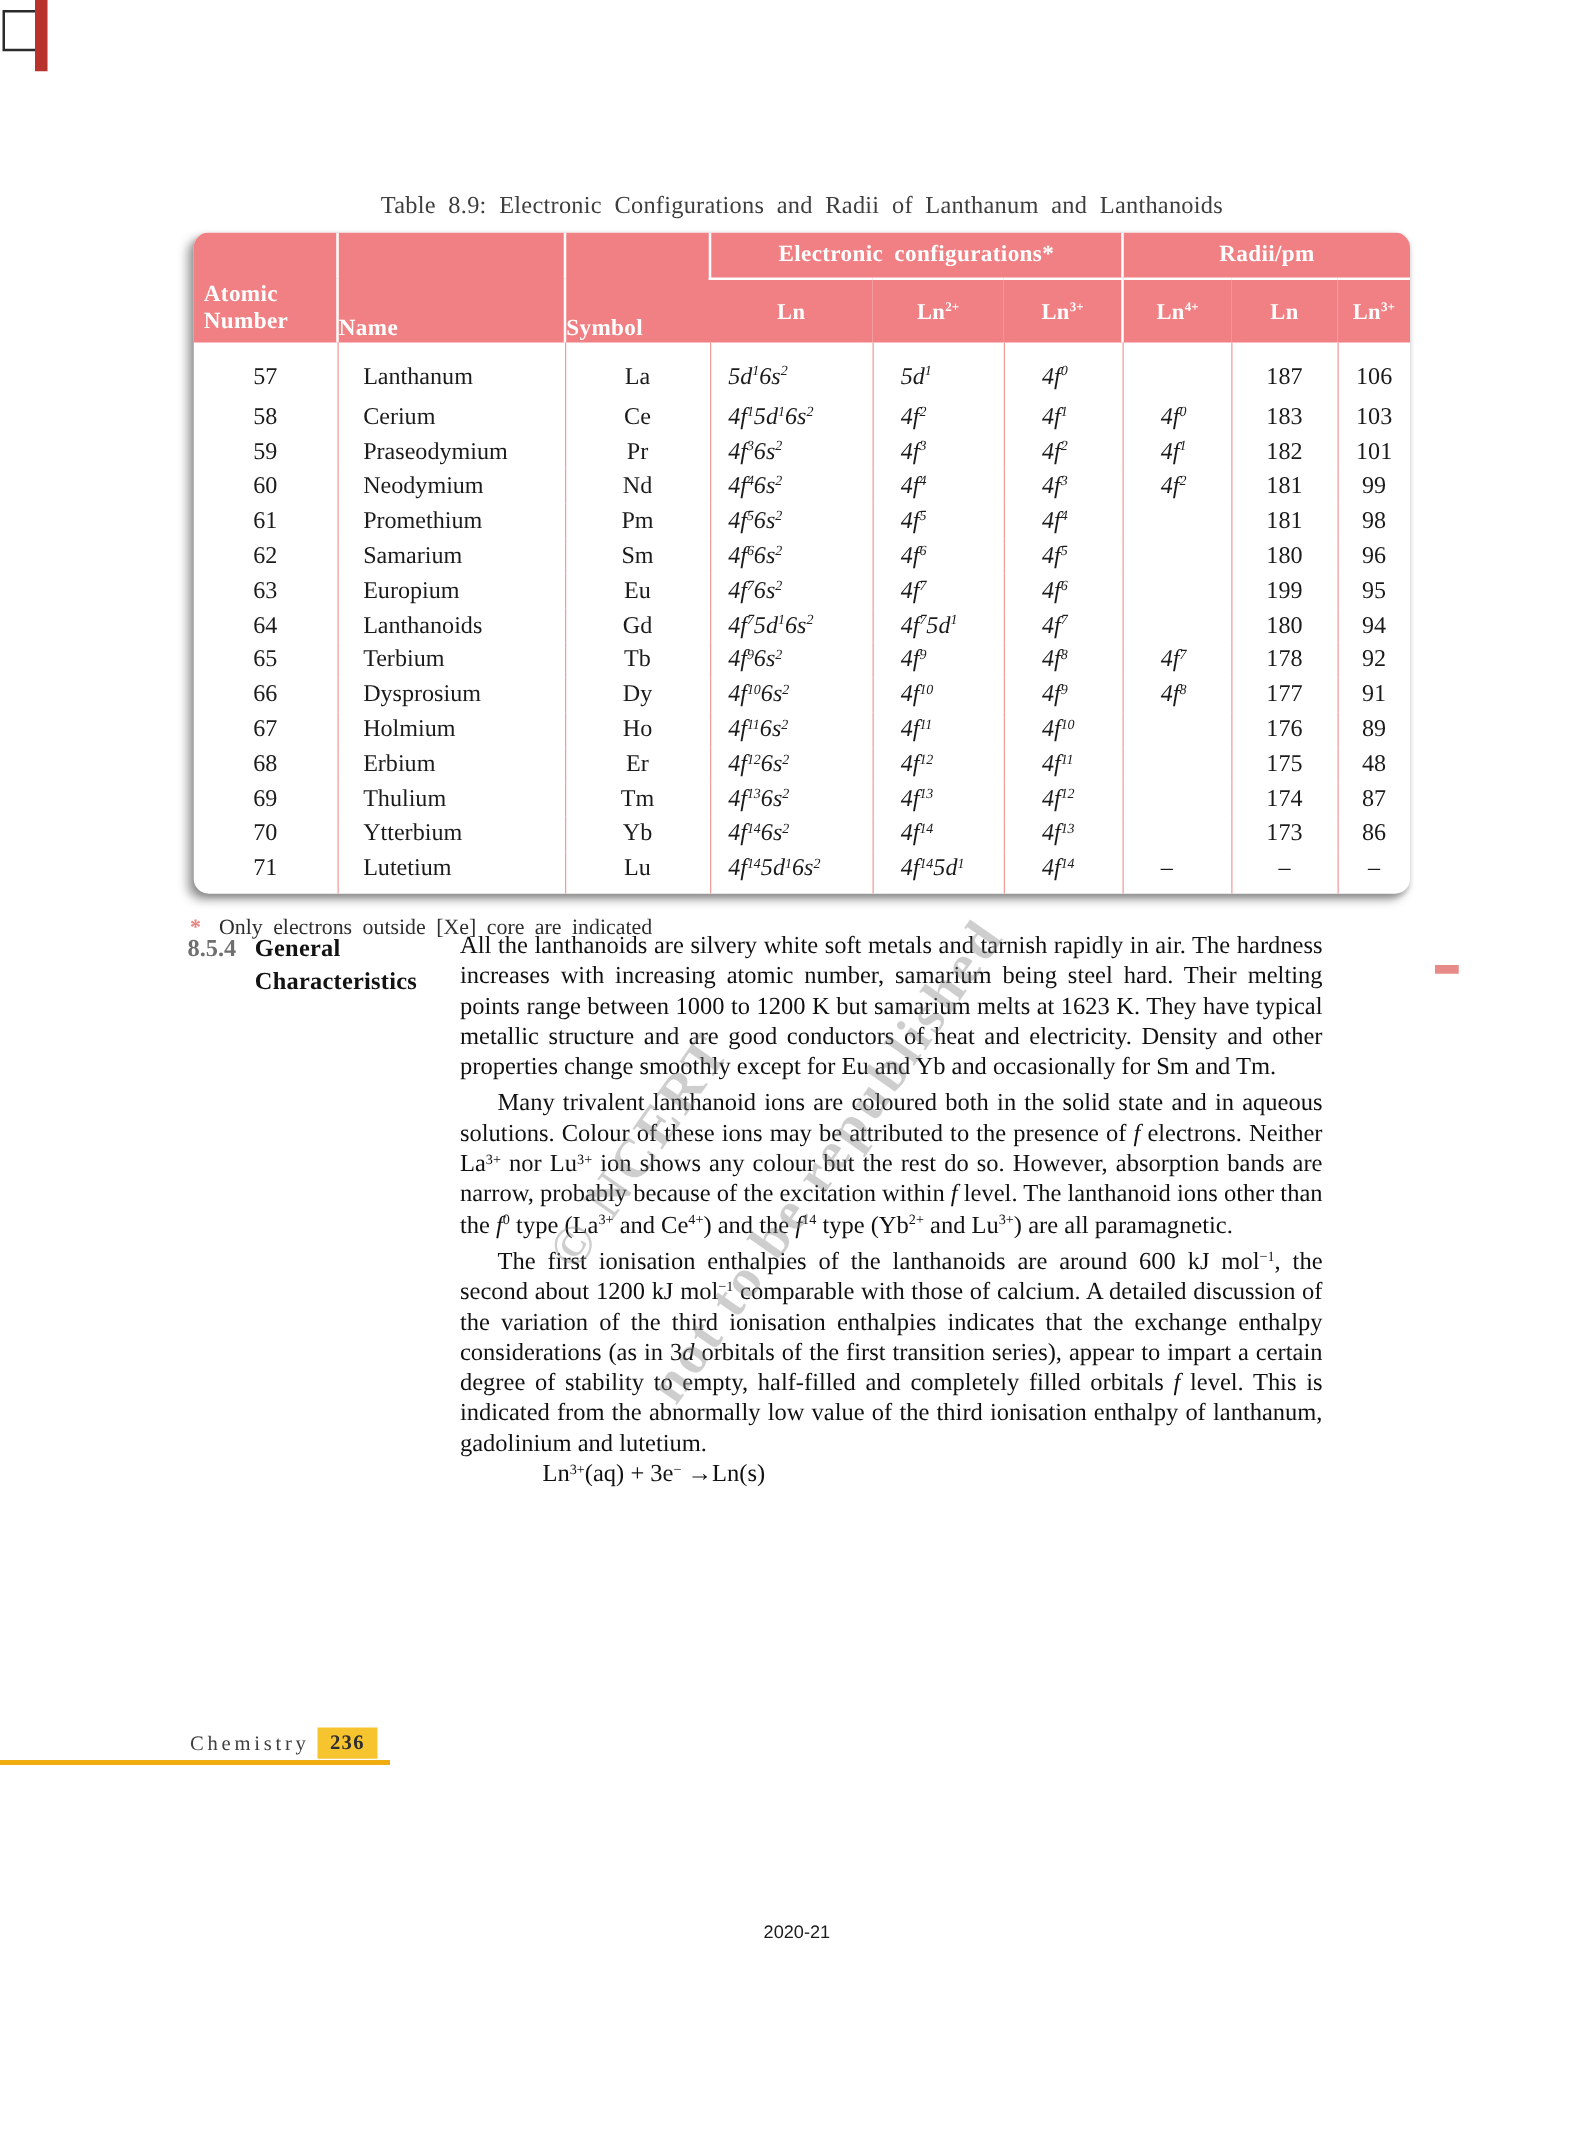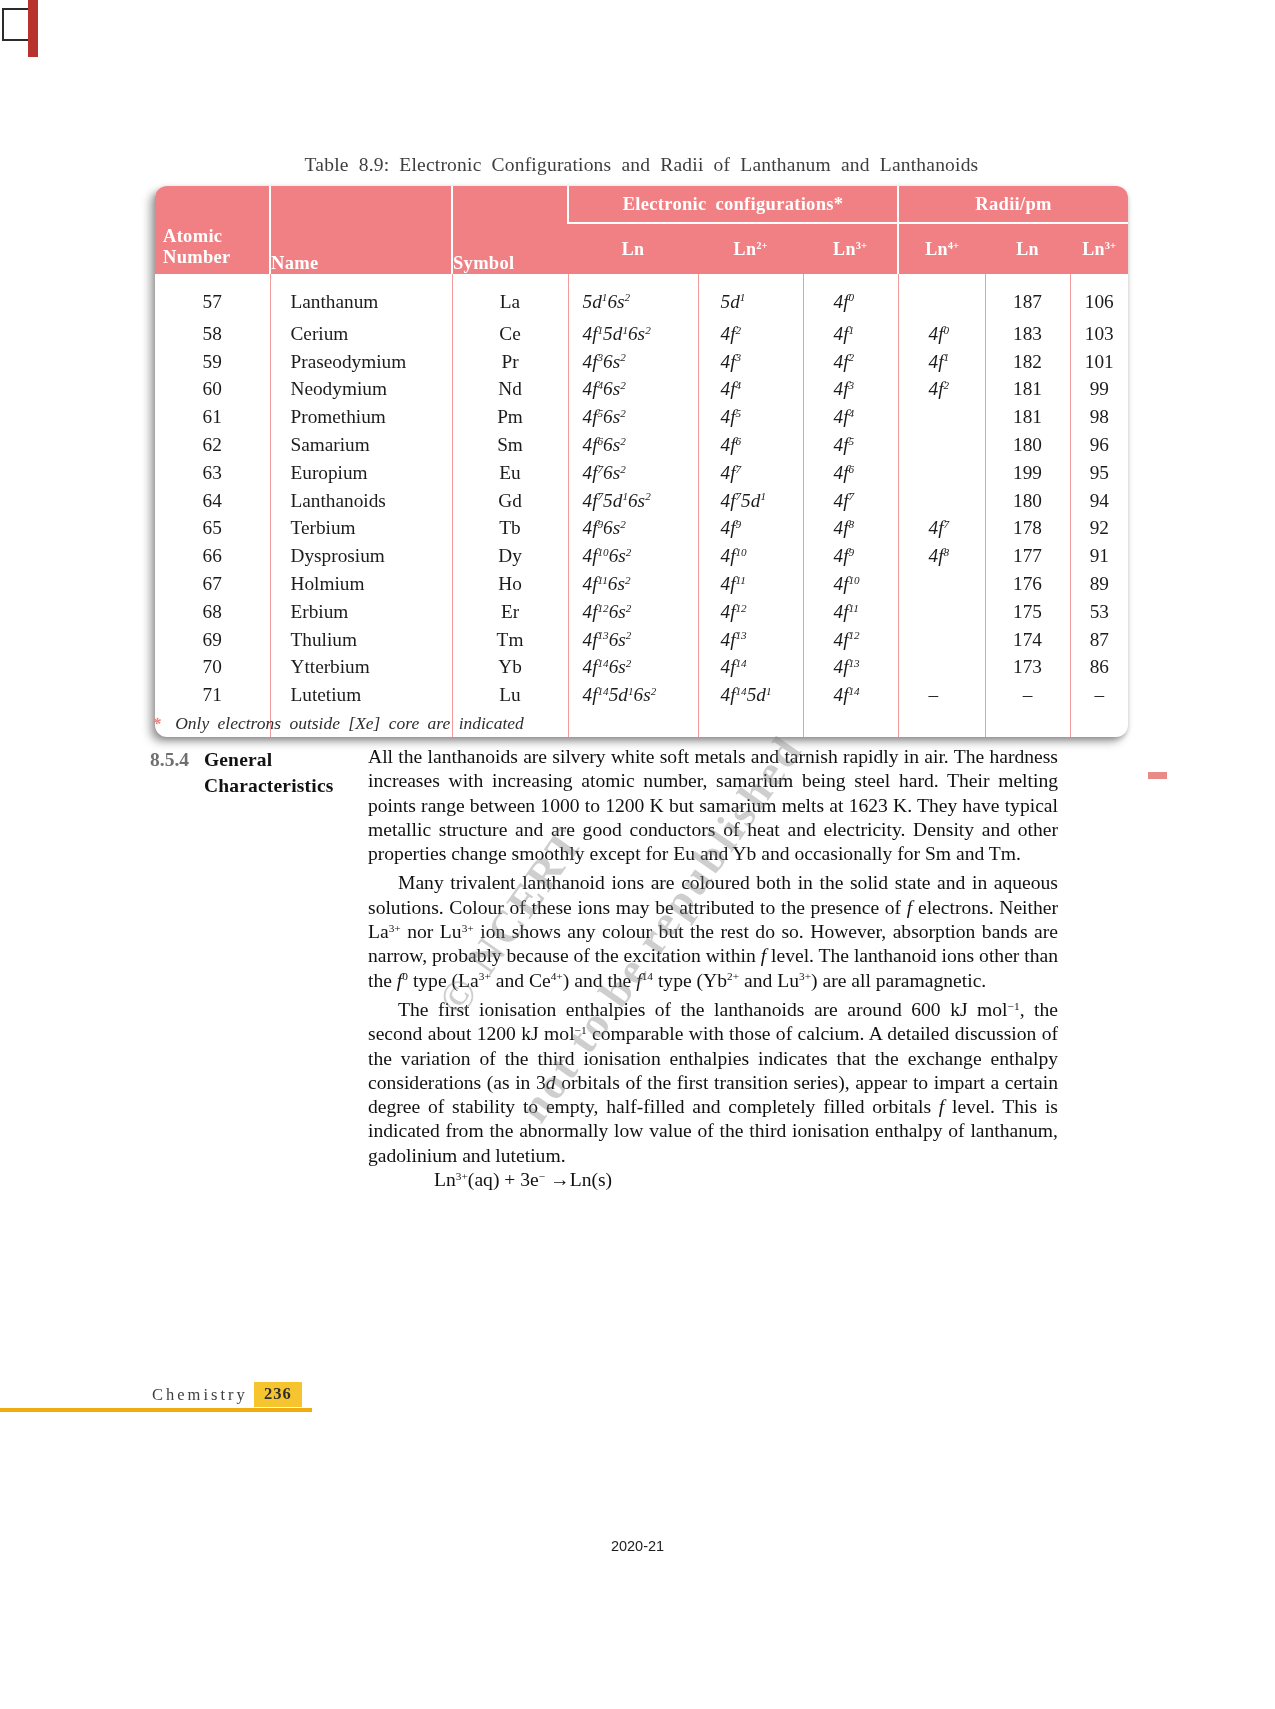--- a/index.html
+++ b/index.html
@@ -45,25 +45,25 @@
   tbody td.c1{padding-left:20px;}
   tbody td.c2{text-align:center;}
   tbody td.c3{padding-left:14px;}
   tbody td.c4{padding-left:22px;}
   tbody td.c5{padding-left:30px;}
   tbody td.c6{padding-left:30px;}
   tbody td.c7{text-align:center;}
   tbody td.c8{text-align:center;}
   tbody td.c3,tbody td.c4,tbody td.c5,tbody td.c6{font-style:italic;}
   tbody tr:first-child td{padding-top:9px;height:36.8px;}
-  tbody tr:last-child td{padding-bottom:28px;}
+  tbody tr:last-child td{padding-bottom:6px;}
   sup{font-size:.58em;line-height:0;position:relative;top:-.55em;vertical-align:baseline;letter-spacing:0;}
 
   
-  .footnote{position:absolute;left:152px;top:713px;font-style:italic;font-size:17.5px;color:#2e2e2e;word-spacing:4px;}
+  .footnote{position:absolute;left:152px;top:731px;font-size:17.5px;color:#2e2e2e;word-spacing:4px;}
   .footnote .star{color:#e8827f;font-weight:bold;margin-right:6px;}
 
   
   .section{position:absolute;left:150px;top:747px;width:210px;font-weight:bold;font-size:19.5px;line-height:26px;}
   .sec-num{color:#6f6f6f;display:inline-block;vertical-align:top;margin-right:10px;}
   .sec-title{display:inline-block;vertical-align:top;color:#121212;letter-spacing:.2px;}
 
   
   .text-col{position:absolute;left:368px;top:745px;width:690px;font-size:19.6px;line-height:24.3px;text-align:justify;color:#111;}
   .text-col p{margin:0;}
@@ -252,21 +252,21 @@
         </tr>
         <tr>
           <td class="c0">68</td>
           <td class="c1">Erbium</td>
           <td class="c2">Er</td>
           <td class="c3">4f<sup>12</sup>6s<sup>2</sup></td>
           <td class="c4">4f<sup>12</sup></td>
           <td class="c5">4f<sup>11</sup></td>
           <td class="c6"></td>
           <td class="c7">175</td>
-          <td class="c8">53</td>
+          <td class="c8">48</td>
         </tr>
         <tr>
           <td class="c0">69</td>
           <td class="c1">Thulium</td>
           <td class="c2">Tm</td>
           <td class="c3">4f<sup>13</sup>6s<sup>2</sup></td>
           <td class="c4">4f<sup>13</sup></td>
           <td class="c5">4f<sup>12</sup></td>
           <td class="c6"></td>
           <td class="c7">174</td>

